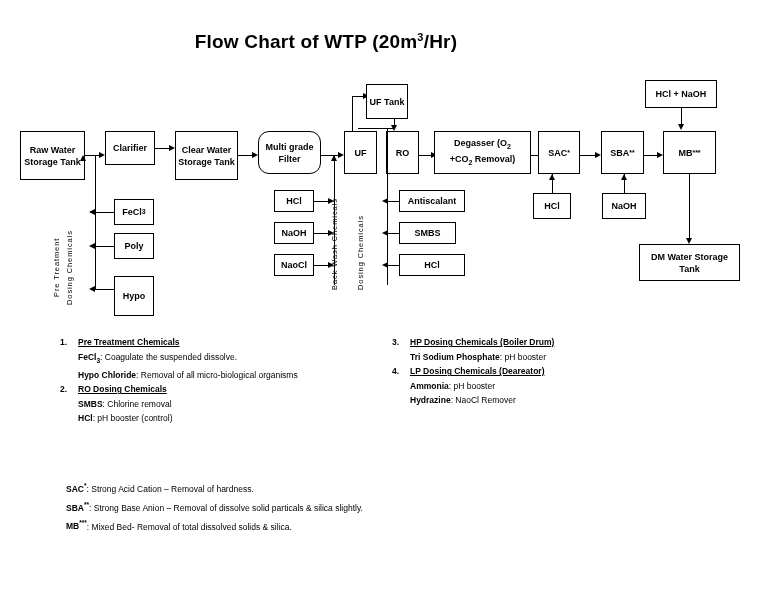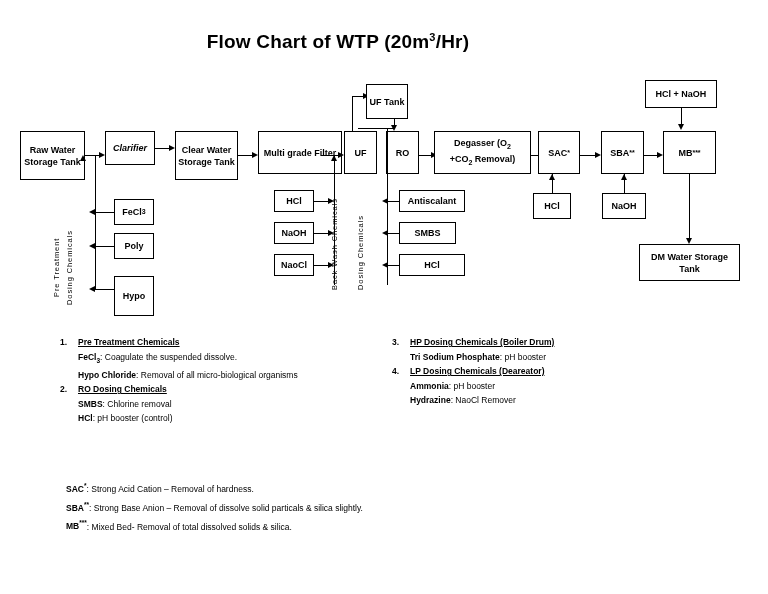--- a/index.html
+++ b/index.html
@@ -4,21 +4,21 @@
 <style>
   html,body{margin:0;padding:0;background:#fff;}
   body{
     width:768px;height:594px;position:relative;overflow:hidden;
     font-family:"Liberation Sans","DejaVu Sans",sans-serif;
     color:#000;
   }
 
   .title{
     position:absolute;left:0;top:31px;width:652px;text-align:center;
-    font-size:19px;font-weight:bold;letter-spacing:.2px;margin-left:12px;
+    font-size:19px;font-weight:bold;letter-spacing:.2px;
   }
   .title sup{font-size:11px;vertical-align:super;}
 
   
   .box{
     position:absolute;box-sizing:border-box;border:1.4px solid #000;background:#fff;
     display:flex;align-items:center;justify-content:center;text-align:center;
     font-size:9px;font-weight:bold;line-height:12px;padding:1px 2px;
   }
   .box sup{font-size:7px;vertical-align:super;font-weight:bold;}
@@ -56,31 +56,31 @@
 
 <div class="title">
   <span>Flow Chart of WTP (20m</span><sup>3</sup><span>/Hr)</span>
 </div>
 
 <div class="box" style="left:20px;top:131px;width:65px;height:49px;">Raw Water Storage Tank</div>
 
 <div class="hline" style="left:85px;top:155px;width:14px;"></div>
 <div class="arr arr-r" style="left:99px;top:151.5px;"></div>
 
-<div class="box" style="left:105px;top:131px;width:50px;height:34px;font-style:italic;">Clarifier</div>
+<div class="box" style="left:105px;top:131px;width:50px;height:34px;">Clarifier</div>
 
 <div class="hline" style="left:155px;top:148px;width:14px;"></div>
 <div class="arr arr-r" style="left:169px;top:144.5px;"></div>
 
 <div class="box" style="left:175px;top:131px;width:63px;height:49px;">Clear Water Storage Tank</div>
 
 <div class="hline" style="left:238px;top:155px;width:14px;"></div>
 <div class="arr arr-r" style="left:252px;top:151.5px;"></div>
 
-<div class="box" style="left:258px;top:131px;width:84px;height:43px;">Multi grade Filter</div>
+<div class="box" style="left:258px;top:131px;width:63px;height:43px;border-radius:11px;">Multi grade Filter</div>
 
 <div class="hline" style="left:321px;top:155px;width:17px;"></div>
 <div class="arr arr-r" style="left:338px;top:151.5px;"></div>
 
 <div class="box" style="left:344px;top:131px;width:33px;height:43px;">UF</div>
 
 <div class="vline" style="left:352px;top:96px;height:35px;"></div>
 <div class="hline" style="left:352px;top:96px;width:11px;"></div>
 <div class="arr arr-r" style="left:363px;top:92.5px;"></div>
 

